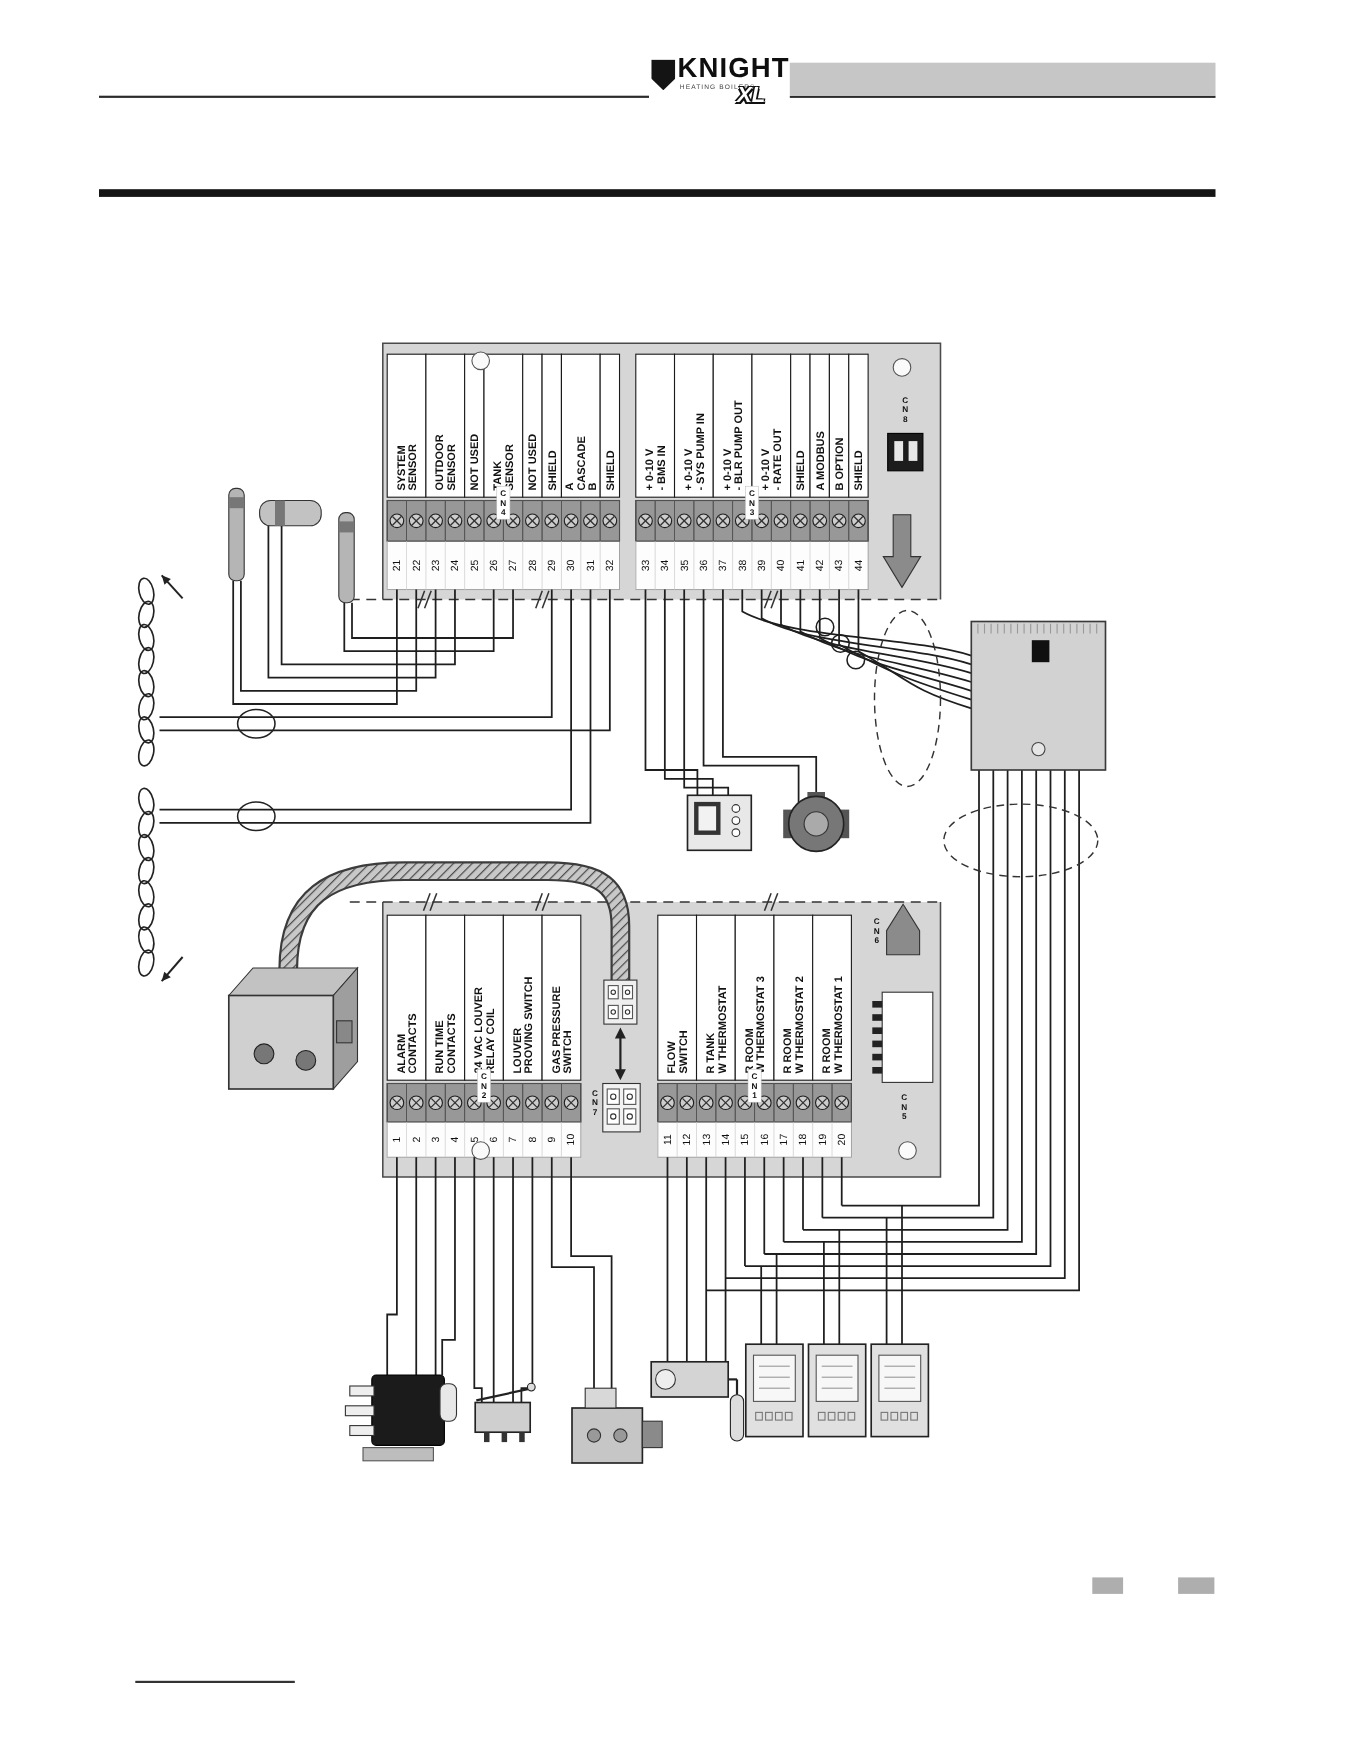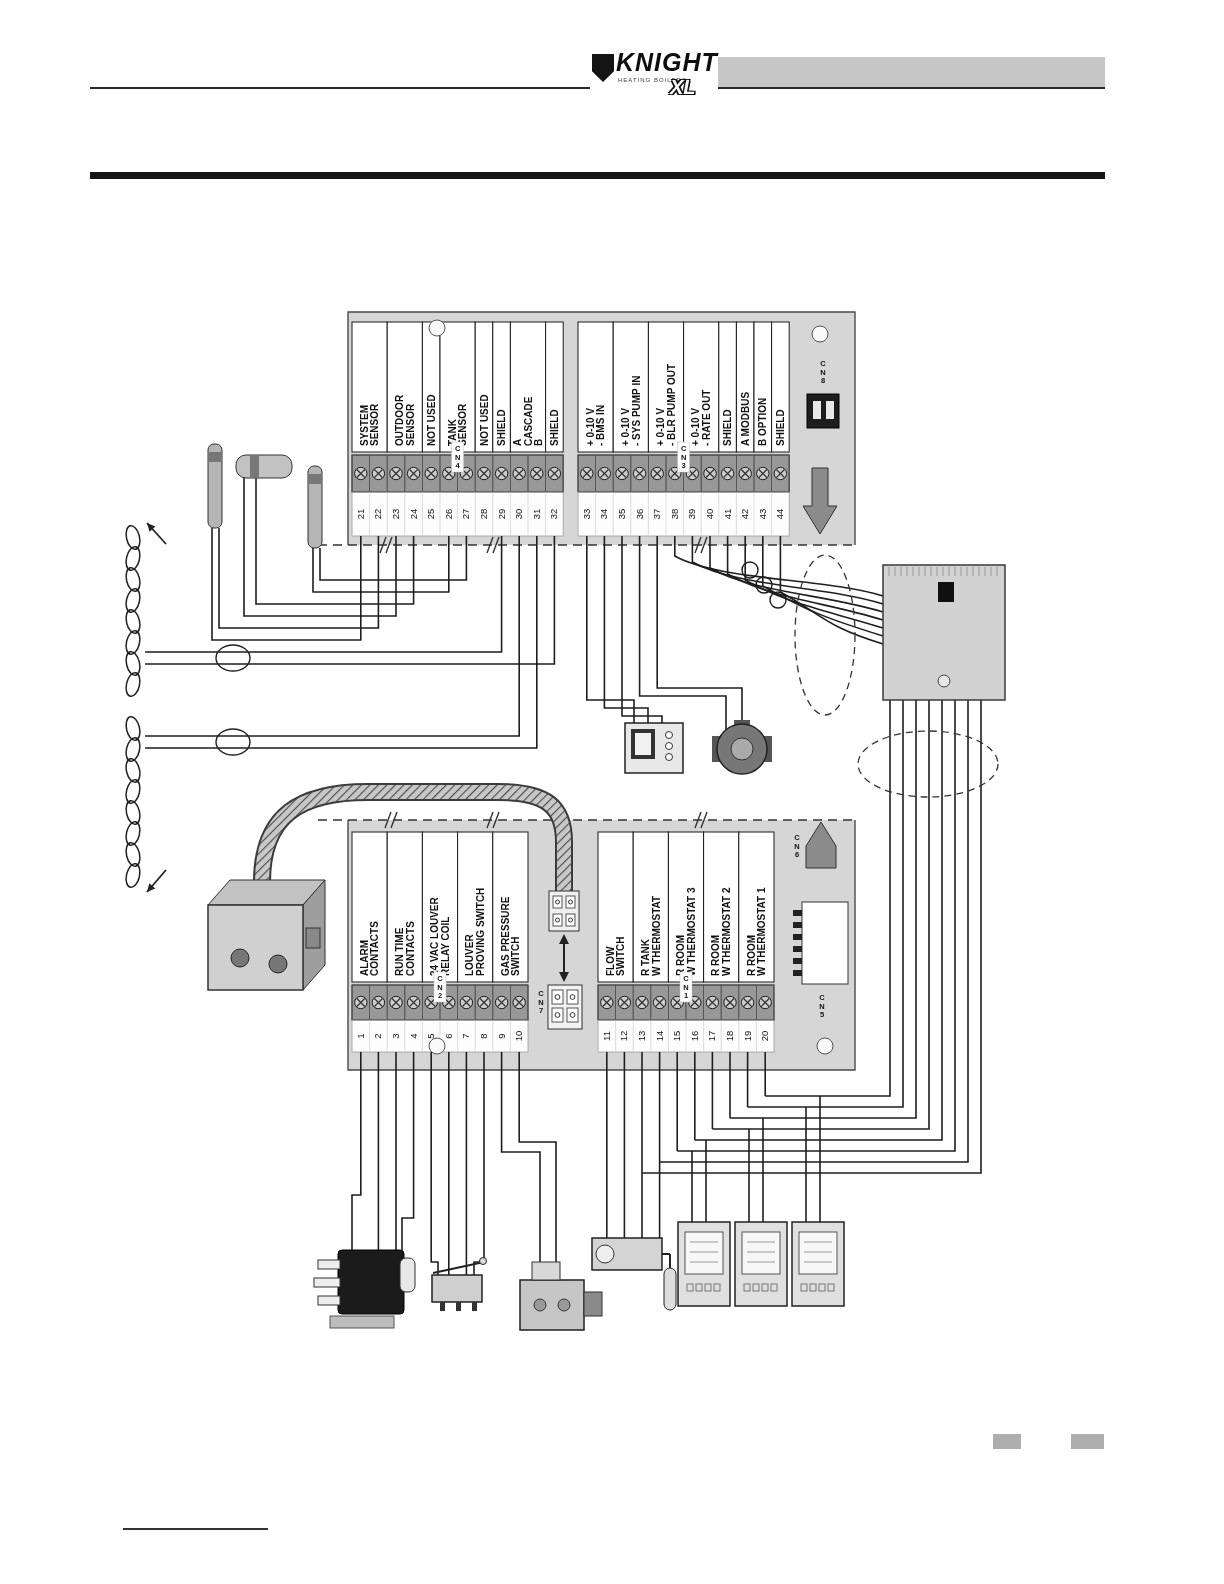--- a/index.html
+++ b/index.html
@@ -3,21 +3,21 @@
 <meta charset="utf-8">
 <style>
   html,body{margin:0;padding:0;background:#e9e9e9}
   .page{position:relative;width:1224px;height:1584px;background:#fff;margin:0 auto;
         font-family:"Liberation Sans",sans-serif;overflow:hidden}
   .hdr-line{position:absolute;left:90px;top:87px;width:1015px;height:2px;background:#2b2b2b}
   .hdr-bar{position:absolute;left:713px;top:57px;width:392px;height:30px;background:#c6c6c6}
   .logo{position:absolute;left:590px;top:46px;width:128px;height:54px;background:#fff;z-index:3}
   .logo-shield{position:absolute;left:2px;top:8px;width:22px;height:28px;background:#141414;
                clip-path:polygon(0 0,100% 0,100% 62%,50% 100%,0 62%)}
-  .logo-main{position:absolute;left:26px;top:2px;font-size:25px;font-weight:700;font-style:italic;
+  .logo-main{position:absolute;left:26px;top:2px;font-size:25px;font-weight:700;
              letter-spacing:1px;color:#0e0e0e;white-space:nowrap}
   .logo-tag{position:absolute;left:28px;top:31px;font-size:6px;letter-spacing:1px;color:#444;white-space:nowrap}
   .logo-sub{position:absolute;left:80px;top:30px;font-size:20px;font-weight:700;font-style:italic;color:#fff;
             text-shadow:-1.4px -1.4px 0 #111,1.4px -1.4px 0 #111,-1.4px 1.4px 0 #111,1.4px 1.4px 0 #111}
   .rule{position:absolute;left:90px;top:172px;width:1015px;height:7px;background:#151515}
   #diagram{position:absolute;left:0;top:0}
   .fsq{position:absolute;top:1434px;height:15px;background:#aeaeae}
   .fsq.a{left:993px;width:28px}
   .fsq.b{left:1071px;width:33px}
   .fline{position:absolute;left:123px;top:1528px;width:145px;height:2px;background:#333}

